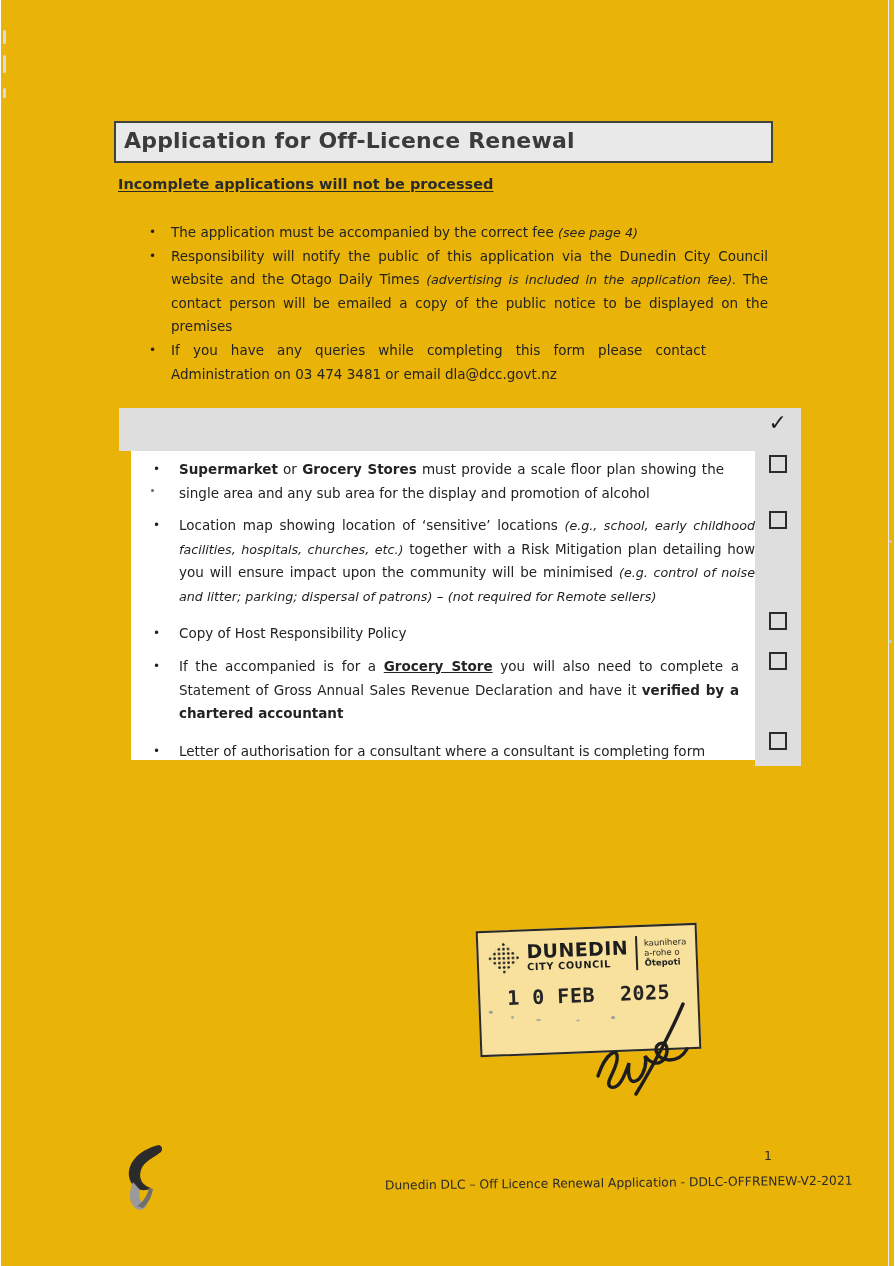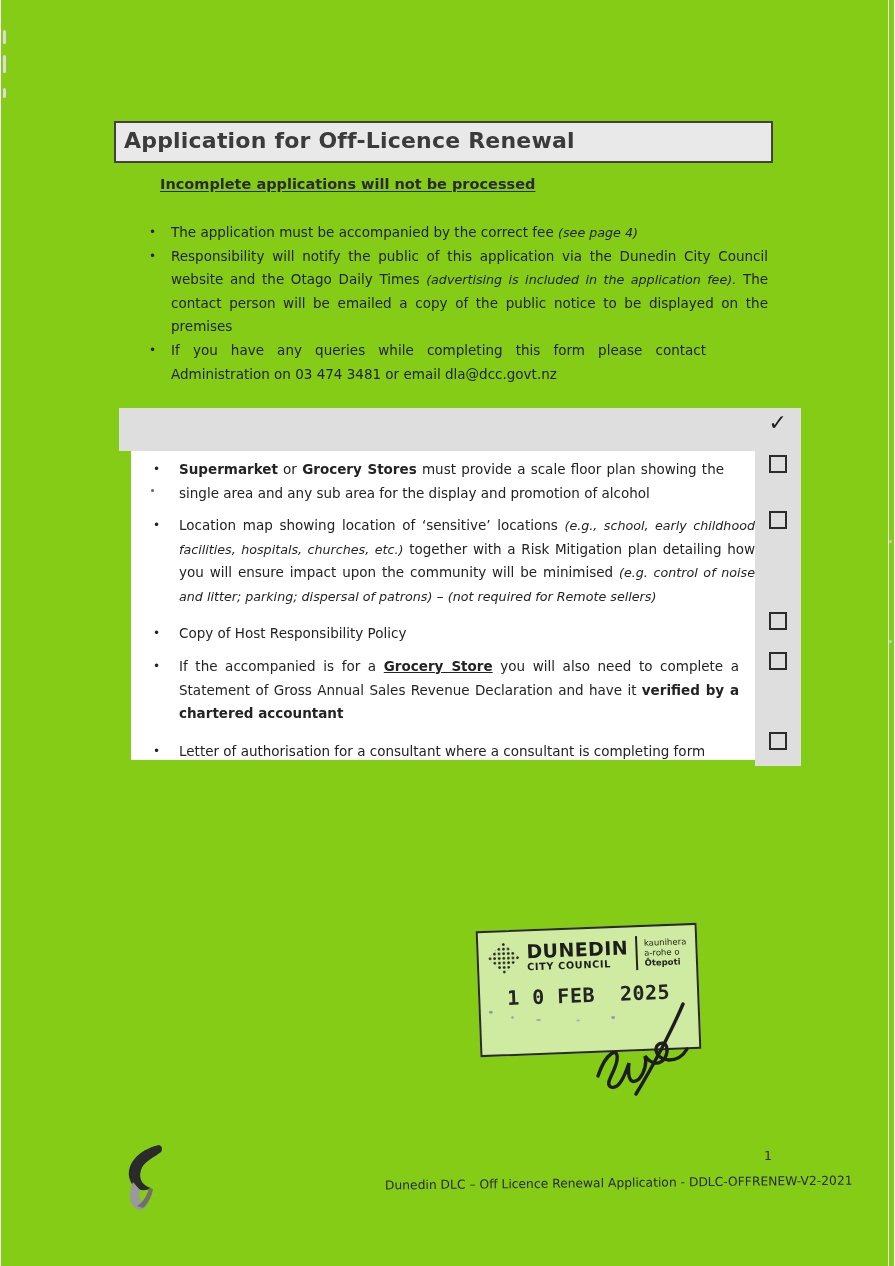--- a/index.html
+++ b/index.html
@@ -1,38 +1,38 @@
 <!DOCTYPE html>
 <html><head>
 <meta charset="utf-8">
 <style>
   html,body { margin:0; padding:0; background:#ffffff; }
   .page {
     position:relative; width:893px; height:1266px; margin:0 auto;
-    background:#84cc16; overflow:hidden;
+    background:#eab308; overflow:hidden;
     font-family:"DejaVu Sans", sans-serif; color:#262626;
   }
 
   
   .scan-edge { position:absolute; top:0; right:5px; width:1px; height:100%; background:#ececec; }
   .scan-dash { position:absolute; left:2px; width:3px; background:#dcdcdc; border-radius:2px; }
   .scan-speck { position:absolute; border-radius:50%; }
 
   
   .title-box {
     position:absolute; left:113px; top:121px; width:659px; height:42px;
     background:#e9e9e9; border:2px solid #414141; box-sizing:border-box;
   }
   .title-text {
     padding:5px 0 0 8px; font-size:22px; font-weight:bold; color:#3b3b3b;
     letter-spacing:0.2px; white-space:nowrap;
   }
   .warning {
     position:absolute; left:117px; top:176px; font-size:14.5px; font-weight:bold;
-    color:#2a2a2a; text-decoration:underline; text-underline-offset:2px;margin-left:42px;
+    color:#2a2a2a; text-decoration:underline; text-underline-offset:2px;
   }
 
   
   .intro { position:absolute; left:148px; top:221px; width:630px; }
   .intro-item { display:flex; font-size:13.5px; line-height:23.6px; }
   .intro-item .bullet { width:22px; flex:none; font-size:12px; color:#222; }
   .intro-item .itext { text-align:justify; color:#232323; }
   .intro-item:nth-child(1) .itext { width:600px; }
   .intro-item:nth-child(2) .itext { width:597px; }
   .intro-item:nth-child(3) .itext { width:535px; }

